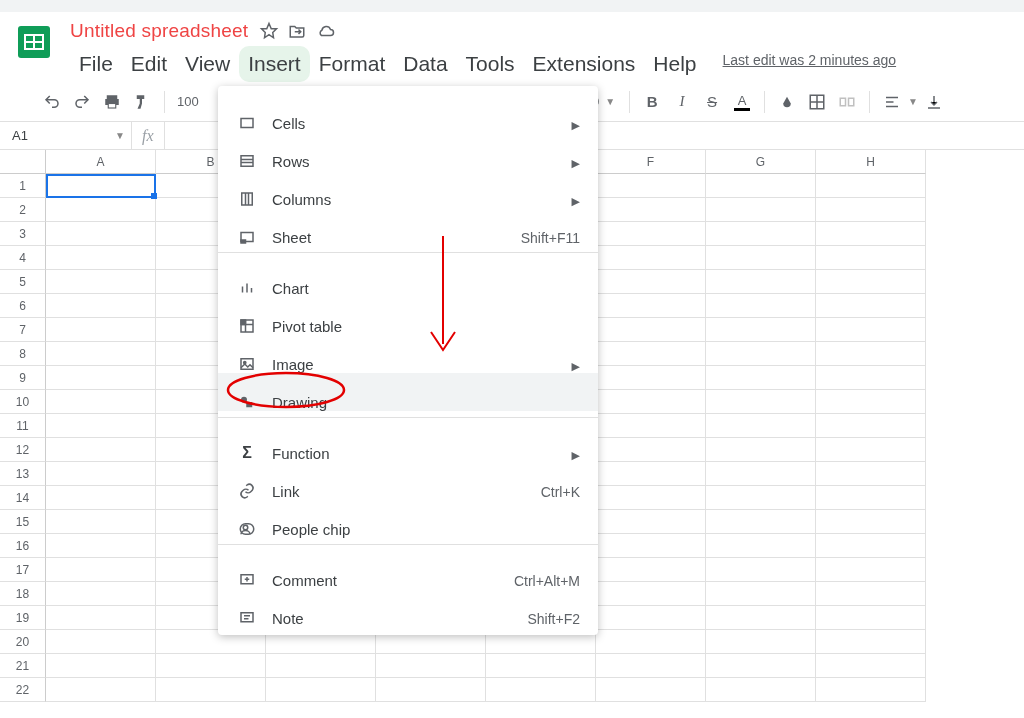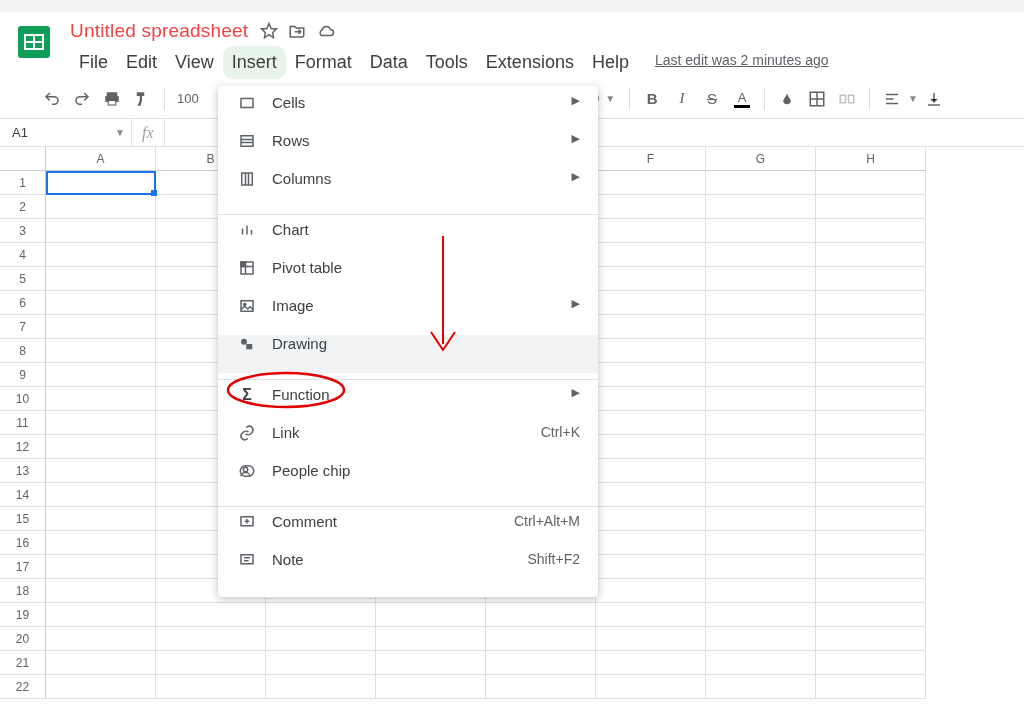--- a/index.html
+++ b/index.html
@@ -10,21 +10,21 @@
 .header { display: flex; align-items: flex-start; padding: 8px 0 0 12px; }
 .logo { width: 44px; height: 44px; display: flex; align-items: center; justify-content: center; margin-right: 14px; }
 .logo svg { width: 36px; height: 36px; }
 .title-area { display: flex; flex-direction: column; }
 .title-row { display: flex; align-items: center; gap: 12px; }
 .doc-title { font-size: 19px; color: #ef4444; letter-spacing: 0.2px; }
 .title-icons { display: flex; gap: 10px; color: #5f6368; }
 .title-icons span { display: flex; align-items: center; }
 
 .menu-bar { display: flex; gap: 0; margin-top: 4px; }
-.menu-item { font-size: 18px; color: #3c4043; padding: 6px 9px; cursor: pointer; }
+.menu-item { font-size: 21px; color: #3c4043; padding: 6px 9px; cursor: pointer; }
 .menu-item.active { background: #e6f4ea; border-radius: 10px; }
 .last-edit { font-size: 14px; color: #5f6368; text-decoration: underline; padding: 6px 9px; margin-left: 8px; }
 
 .toolbar { display: flex; align-items: center; padding: 6px 6px 6px 38px; border-bottom: 1px solid #e0e0e0; height: 40px; color: #5f6368; gap: 2px; }
 .toolbar .sep { width: 1px; height: 22px; background: #e0e0e0; margin: 0 6px; }
 .toolbar .tb { display: flex; align-items: center; justify-content: center; width: 28px; height: 28px; }
 .toolbar .zoom { font-size: 13px; margin: 0 4px; display: flex; align-items: center; gap: 2px; }
 .toolbar .fontsize { display:flex; align-items:center; gap:2px; font-size:13px; margin-right:6px; }
 .toolbar .right-group { display: flex; align-items: center; gap: 2px; margin-left: 380px; }
 
@@ -41,21 +41,21 @@
 .row-headers .rh { height: 24px; display: flex; align-items: center; justify-content: center; font-size: 12px; color: #5f6368; border-bottom: 1px solid #e0e0e0; border-right: 1px solid #ccc; }
 .cells { position: relative; }
 .cell-row { display: flex; }
 .cell { width: 110px; height: 24px; border-right: 1px solid #e0e0e0; border-bottom: 1px solid #e0e0e0; }
 .corner { width: 46px; height: 24px; border-bottom: 1px solid #ccc; border-right: 1px solid #ccc; position: absolute; left: 0; top: 0; }
 
 .selected-cell { position: absolute; border: 2px solid #1a73e8; width: 110px; height: 24px; left: 0; top: 0; pointer-events: none; }
 .selected-cell::after { content: ""; position: absolute; right: -3px; bottom: -3px; width: 6px; height: 6px; background: #1a73e8; }
 
 .dropdown { position: absolute; left: 218px; top: 86px; width: 380px; background: #fff; border-radius: 4px; box-shadow: 0 2px 8px rgba(0,0,0,0.25); padding: 8px 0; z-index: 50; font-size: 15px; color: #3c4043; }
-.dropdown .dd-item { display: flex; align-items: flex-start; height: 38px; padding: 0 18px; cursor: pointer; position: relative; }
+.dropdown .dd-item { display: flex; align-items: flex-end; height: 38px; padding: 0 18px; cursor: pointer; position: relative; }
 .dropdown .dd-item:hover, .dropdown .dd-item.hover { background: #f1f3f4; }
 .dropdown .dd-item .ico { width: 22px; margin-right: 14px; display: flex; align-items: center; justify-content: center; }
 .dropdown .dd-item .submenu { margin-left: auto; color: #5f6368; font-size: 11px; }
 .dropdown .dd-item .shortcut { margin-left: auto; color: #5f6368; font-size: 14px; }
 .dropdown hr { border: none; border-top: 1px solid #e0e0e0; margin: 6px 0; }
 
 .annot-arrow { position: absolute; left: 428px; top: 236px; z-index: 60; }
 .annot-circle { position: absolute; left: 223px; top: 370px; z-index: 60; }
 
 svg { overflow: visible; }
@@ -495,20 +495,30 @@
       <span class="ico">
         <svg width="18" height="18" viewBox="0 0 24 24" fill="none" stroke="#5f6368" stroke-width="2">
           <rect x="5" y="4" width="14" height="16"></rect>
           <line x1="10" y1="4" x2="10" y2="20"></line>
           <line x1="14" y1="4" x2="14" y2="20"></line>
         </svg>
       </span>
       <span>Columns</span>
       <span class="submenu">▶</span>
     </div>
+    <div class="dd-item">
+      <span class="ico">
+        <svg width="18" height="18" viewBox="0 0 24 24" fill="none" stroke="#5f6368" stroke-width="2">
+          <rect x="4" y="6" width="16" height="12"></rect>
+          <rect x="4" y="16" width="6" height="4" fill="#5f6368"></rect>
+        </svg>
+      </span>
+      <span>Sheet</span>
+      <span class="shortcut">Shift+F11</span>
+    </div>
     <hr>
     <div class="dd-item">
       <span class="ico">
         <svg width="18" height="18" viewBox="0 0 24 24" stroke="#5f6368" stroke-width="2">
           <line x1="6" y1="18" x2="6" y2="10"></line>
           <line x1="12" y1="18" x2="12" y2="6"></line>
           <line x1="18" y1="18" x2="18" y2="12"></line>
         </svg>
       </span>
       <span>Chart</span>

